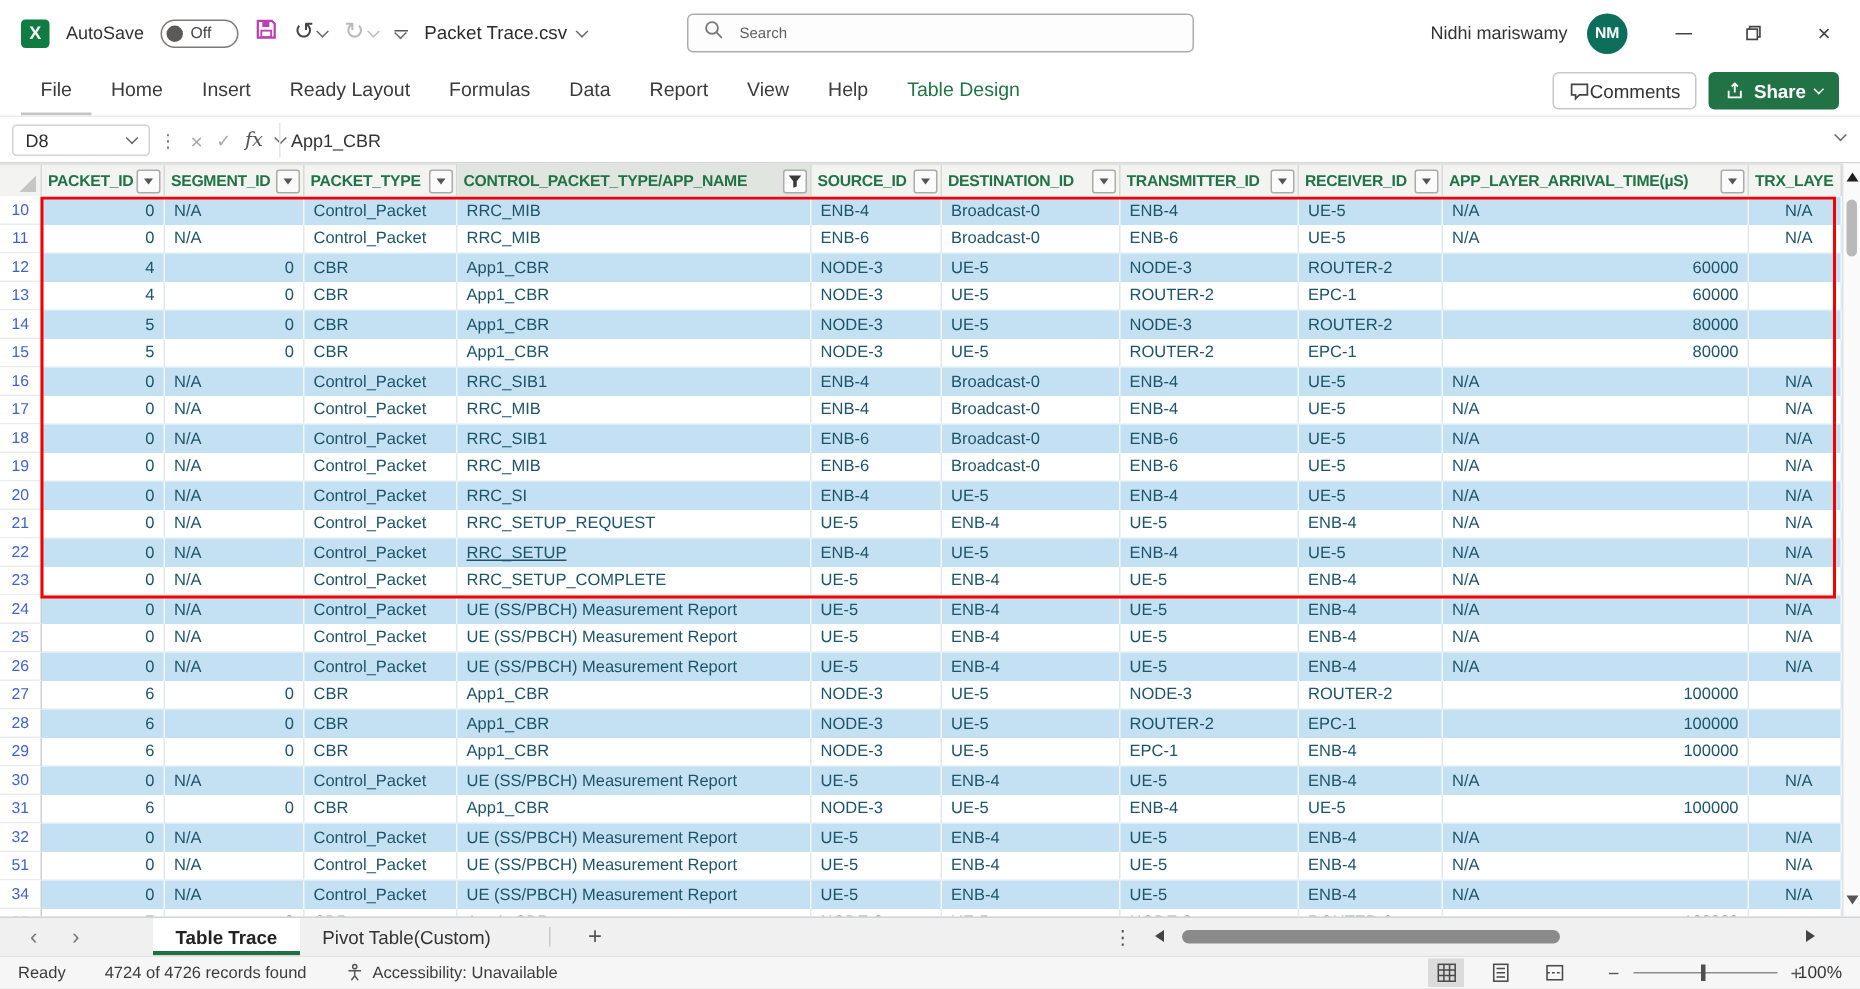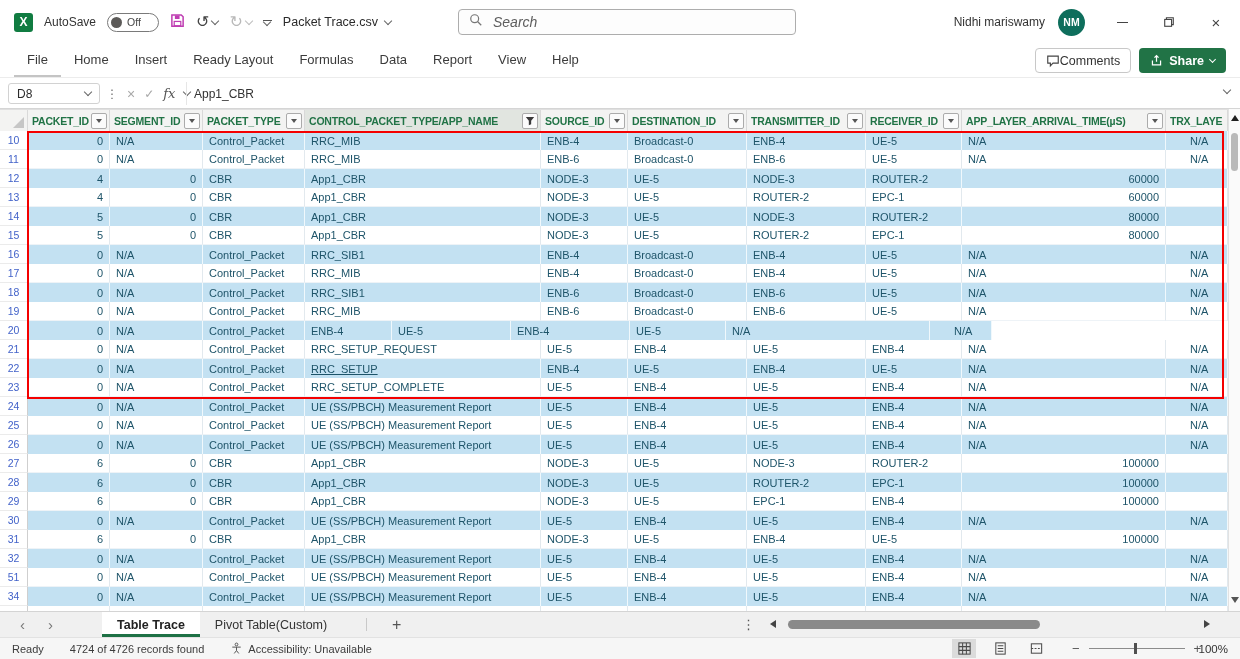--- a/index.html
+++ b/index.html
@@ -19,22 +19,22 @@
   .chev{width:5px;height:5px;border-right:1.4px solid #666;border-bottom:1.4px solid #666;
         transform:rotate(45deg);display:inline-block;margin-top:-3px;}
   .chev.dis{border-color:#bdbdbd;}
   .glyph{font-size:16px;color:#444;line-height:1;}
   .glyph.dis{color:#b9b9b9;}
   .qat{display:flex;flex-direction:column;align-items:center;gap:1px;}
   .qat .bar{width:9px;height:0;border-top:1.6px solid #555;}
   .fname{display:flex;align-items:center;gap:7px;font-size:12.5px;color:#2b2b2b;}
   .searchbox{position:absolute;left:458px;top:9px;width:338px;height:26px;border:1px solid #ADADAD;
              border-radius:4px;background:#FDFDFD;display:flex;align-items:center;padding:0 10px;gap:8px;box-sizing:border-box;}
-  .searchbox input{border:none;outline:none;background:transparent;font-size:14px;color:#333;width:260px;
-                   font-family:"Liberation Sans",sans-serif;font-style:italic;}
+  .searchbox input{border:none;outline:none;background:transparent;font-size:10px;color:#333;width:260px;
+                   font-family:"Liberation Sans",sans-serif;}
   .searchbox input::placeholder{color:#5E5E5E;opacity:1;}
   .tb-right{position:absolute;right:14px;top:0;height:44px;display:flex;align-items:center;gap:27px;}
   .uname{font-size:12px;color:#333;margin-right:-14px;}
   .avatar{width:27px;height:27px;border-radius:50%;background:#0E6E5C;color:#fff;font-size:10.5px;
           font-weight:700;display:flex;align-items:center;justify-content:center;}
   .winbtn{color:#444;font-size:15px;line-height:1;display:flex;align-items:center;justify-content:center;width:20px;height:20px;}
   .minline{width:11px;height:0;border-top:1.4px solid #444;display:inline-block;}
   
   .ribbonrow{position:absolute;left:0;top:44px;width:1240px;height:33px;background:#fff;}
   .rtabs{position:absolute;left:14px;top:0;height:33px;display:flex;}
@@ -192,20 +192,21 @@
     <div class="rtabs">
         <div class="rtab first">File</div>
         <div class="rtab">Home</div>
         <div class="rtab">Insert</div>
         <div class="rtab">Ready Layout</div>
         <div class="rtab">Formulas</div>
         <div class="rtab">Data</div>
         <div class="rtab">Report</div>
         <div class="rtab">View</div>
         <div class="rtab">Help</div>
+        <div class="rtab accent">Table Design</div>
       </div>
     <div class="ribbon-right">
       <span class="btn-comments">
         <svg width="14" height="14" viewBox="0 0 16 16">
             <path d="M2 2.5h12v8H8l-3 3v-3H2z" fill="none" stroke="#444" stroke-width="1.3"></path>
           </svg>
         <span>Comments</span>
       </span>
       <span class="btn-share">
         <svg width="13" height="13" viewBox="0 0 16 16">
@@ -426,20 +427,21 @@
         <div class="cell" style="flex: 0 0 119px;">ENB-6</div>
         <div class="cell" style="flex: 0 0 96px;">UE-5</div>
         <div class="cell" style="flex: 0 0 204px;">N/A</div>
         <div class="cell trx" style="flex: 0 0 62px;">N/A</div>
       </div>
       <div class="row band">
         <div class="gut">20</div>
         <div class="cell num" style="flex: 0 0 82px;">0</div>
         <div class="cell" style="flex: 0 0 93px;">N/A</div>
         <div class="cell" style="flex: 0 0 102px;">Control_Packet</div>
+        <div class="cell" style="flex: 0 0 236px;">RRC_SI</div>
         <div class="cell" style="flex: 0 0 87px;">ENB-4</div>
         <div class="cell" style="flex: 0 0 119px;">UE-5</div>
         <div class="cell" style="flex: 0 0 119px;">ENB-4</div>
         <div class="cell" style="flex: 0 0 96px;">UE-5</div>
         <div class="cell" style="flex: 0 0 204px;">N/A</div>
         <div class="cell trx" style="flex: 0 0 62px;">N/A</div>
       </div>
       <div class="row">
         <div class="gut">21</div>
         <div class="cell num" style="flex: 0 0 82px;">0</div>

